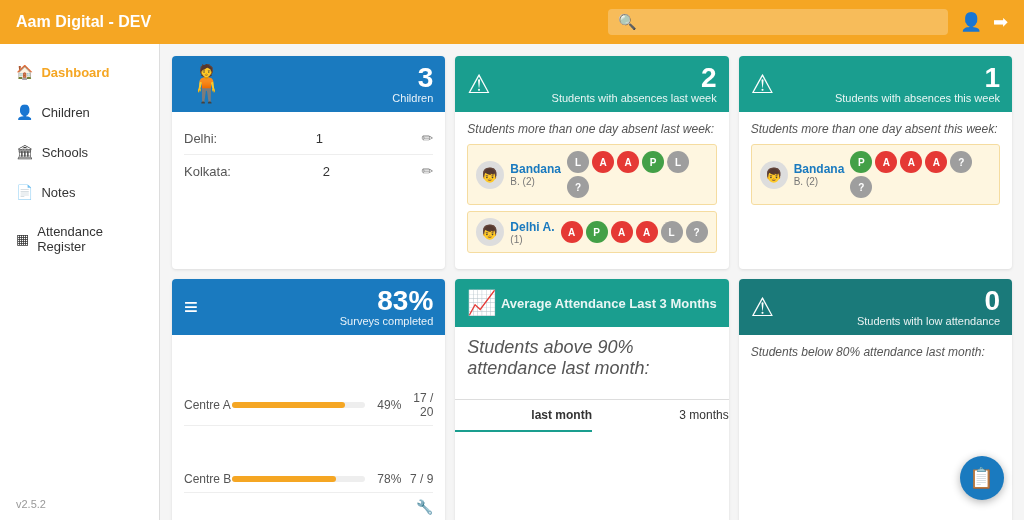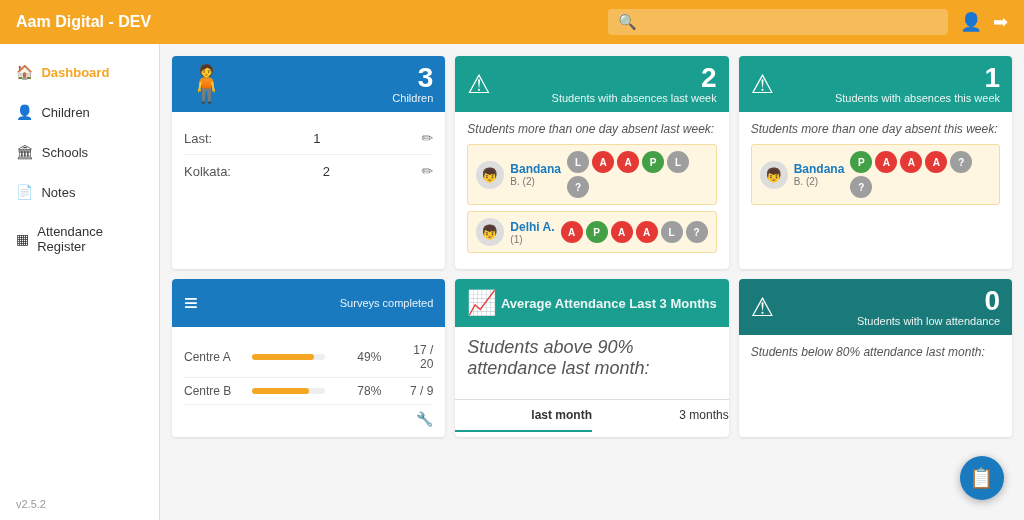--- a/index.html
+++ b/index.html
@@ -162,21 +162,22 @@
       color: white;
     }
 
     
     .surveys-icon { font-size: 22px; color: white; }
     .survey-bar-row {
       display: flex;
       align-items: center;
       padding: 6px 0;
       border-bottom: 1px solid #eee;
-      gap: 20px;
+      gap: 0;
+      margin-top: 40px;
     }
     .survey-bar-row:last-of-type { border-bottom: 1px solid #333; }
     .survey-centre { font-size: 12px; color: #555; width: 48px; flex-shrink: 0; }
     .survey-bar-track { flex: 1; height: 6px; background: #eee; border-radius: 3px; }
     .survey-bar-fill { height: 100%; background: #f5a623; border-radius: 3px; }
     .survey-pct { font-size: 12px; color: #555; width: 36px; text-align: right; flex-shrink: 0; }
     .survey-count { font-size: 12px; color: #555; width: 32px; text-align: right; flex-shrink: 0; }
     .wrench-row { display: flex; justify-content: flex-end; padding-top: 6px; }
     .wrench-icon { color: #888; font-size: 14px; cursor: pointer; }
 
@@ -266,21 +267,21 @@
       <div class="card">
         <div class="card-header blue">
           <span class="card-header-icon" style="font-size:36px;">🧍</span>
           <div class="card-header-right">
             <div class="card-header-number">3</div>
             <div class="card-header-label">Children</div>
           </div>
         </div>
         <div class="card-body">
           <div class="city-row">
-            <span class="city-label">Last:</span>
+            <span class="city-label">Delhi:</span>
             <span class="city-count">1</span>
             <span class="edit-icon">✏</span>
           </div>
           <div class="city-row">
             <span class="city-label">Kolkata:</span>
             <span class="city-count">2</span>
             <span class="edit-icon">✏</span>
           </div>
         </div>
       </div>
@@ -358,20 +359,21 @@
         </div>
       </div>
     </div>
 
     <div class="card-row">
 
       <div class="card">
         <div class="card-header blue">
           <span class="surveys-icon" style="font-size:24px;">≡</span>
           <div class="card-header-right">
+            <div class="card-header-number">83%</div>
             <div class="card-header-label">Surveys completed</div>
           </div>
         </div>
         <div class="card-body">
           <div class="survey-bar-row">
             <span class="survey-centre">Centre A</span>
             <div class="survey-bar-track">
               <div class="survey-bar-fill" style="width:85%"></div>
             </div>
             <span class="survey-pct">49%</span>

